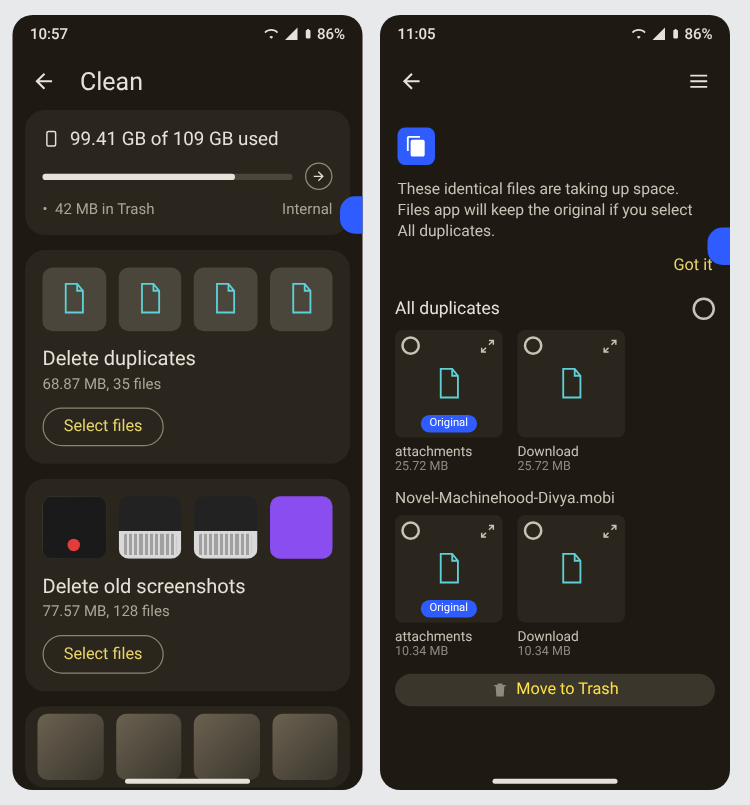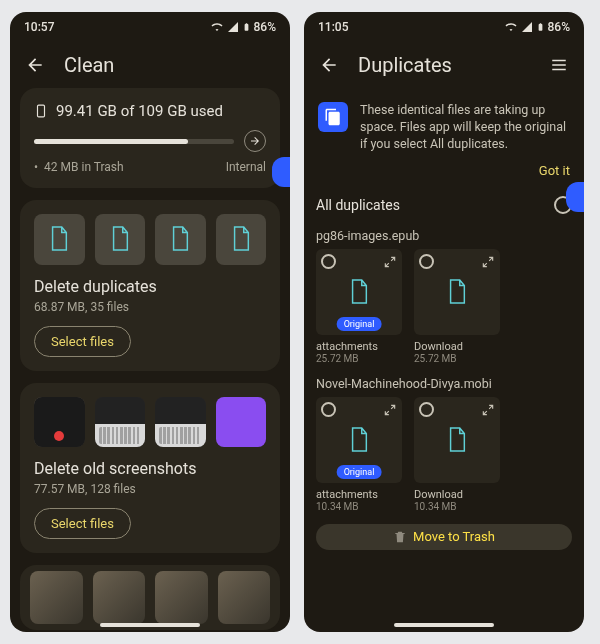--- a/index.html
+++ b/index.html
@@ -114,21 +114,21 @@
   }
   
   .float-badge {
     position: absolute; right: -6px; top: 145px;
     width: 24px; height: 30px; background: #2f5cff;
     border-radius: 12px 0 0 12px;
   }
   .float-badge.b2 { top: 170px; }
   
   .banner {
-    display: flex; gap: 12px; padding: 14px 14px 6px;
+    display: flex; gap: 12px; padding: 14px 14px 6px; flex-direction: column;
   }
   .banner-icon {
     width: 30px; height: 30px; background: #2f5cff; border-radius: 6px;
     display: flex; align-items: center; justify-content: center; flex-shrink: 0;
   }
   .banner-text { font-size: 12.5px; color: #c8c3b6; line-height: 1.35; }
   .gotit-row { display: flex; justify-content: flex-end; padding: 4px 14px 10px; }
   .gotit { color: #e9d66b; font-size: 13px; }
   
   .row-hdr {
@@ -301,21 +301,20 @@
       <span>86%</span>
     </span>
   </div>
 
   <div class="titlebar">
     <span class="icon-btn">
       <svg width="20" height="20" viewBox="0 0 24 24" fill="#e6e2da">
           <path d="M20 11H7.83l5.59-5.59L12 4l-8 8 8 8 1.41-1.41L7.83 13H20z"></path>
         </svg>
     </span>
-    <h1>Duplicates</h1>
     <span class="spacer"></span>
     <span class="icon-btn">
       <svg width="18" height="18" viewBox="0 0 24 24" fill="#e6e2da">
           <path d="M3 5h18v2H3zm0 6h18v2H3zm0 6h18v2H3z"></path>
         </svg>
     </span>
   </div>
 
   <div class="banner">
     <div class="banner-icon">
@@ -327,21 +326,20 @@
   </div>
   <div class="gotit-row">
     <span class="gotit">Got it</span>
   </div>
 
   <div class="row-hdr">
     <span>All duplicates</span>
     <span class="radio-o"></span>
   </div>
 
-  <div class="group-label">pg86-images.epub</div>
   <div class="dup-row">
     <div class="dup-tile">
       <span class="radio-o"></span>
       <span class="expand-ic">
         <svg width="14" height="14" viewBox="0 0 24 24" fill="#c8c3b6">
             <path d="M10 21v-2H6.41l4.29-4.29-1.41-1.41L5 17.59V14H3v7h7zM21 3h-7v2h3.59l-4.29 4.29 1.41 1.41L19 6.41V10h2V3z"></path>
           </svg>
       </span>
       <svg class="file-doc-svg" viewBox="0 0 24 30">
           <path d="M5 2h10l5 6v19H5z M15 2v6h5"></path>

